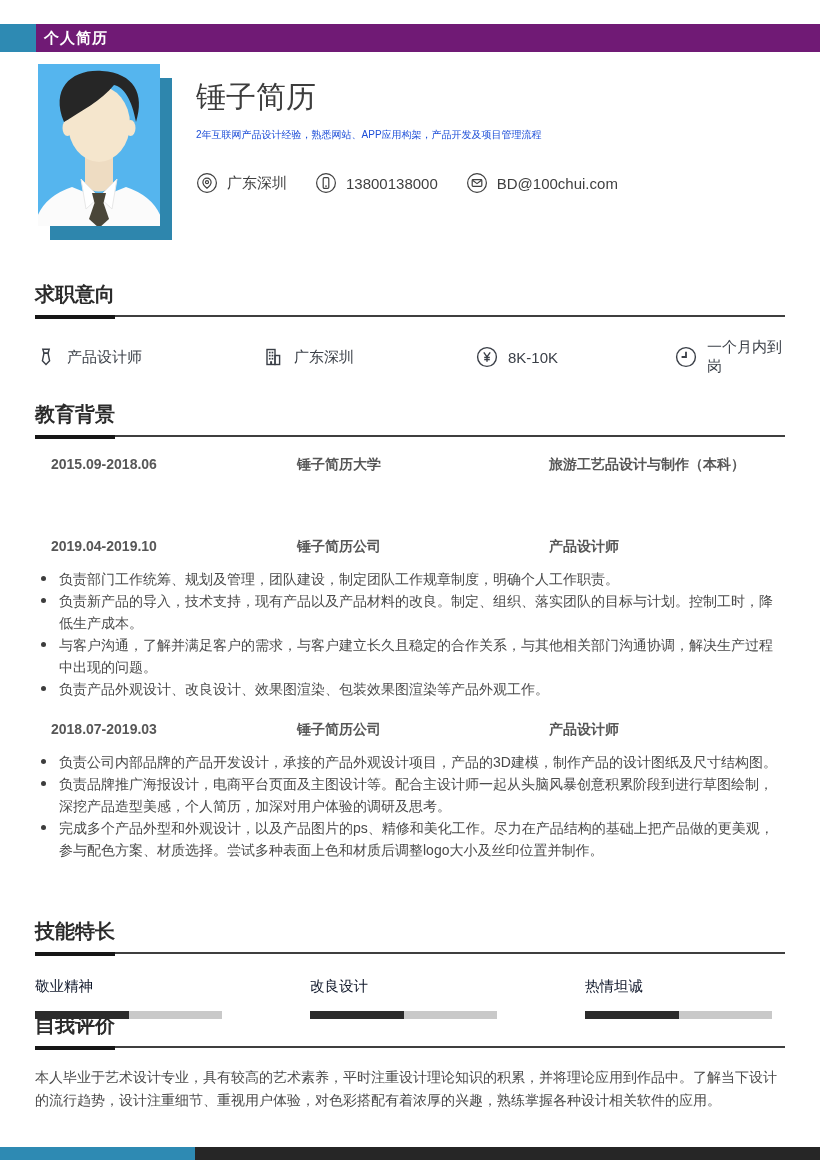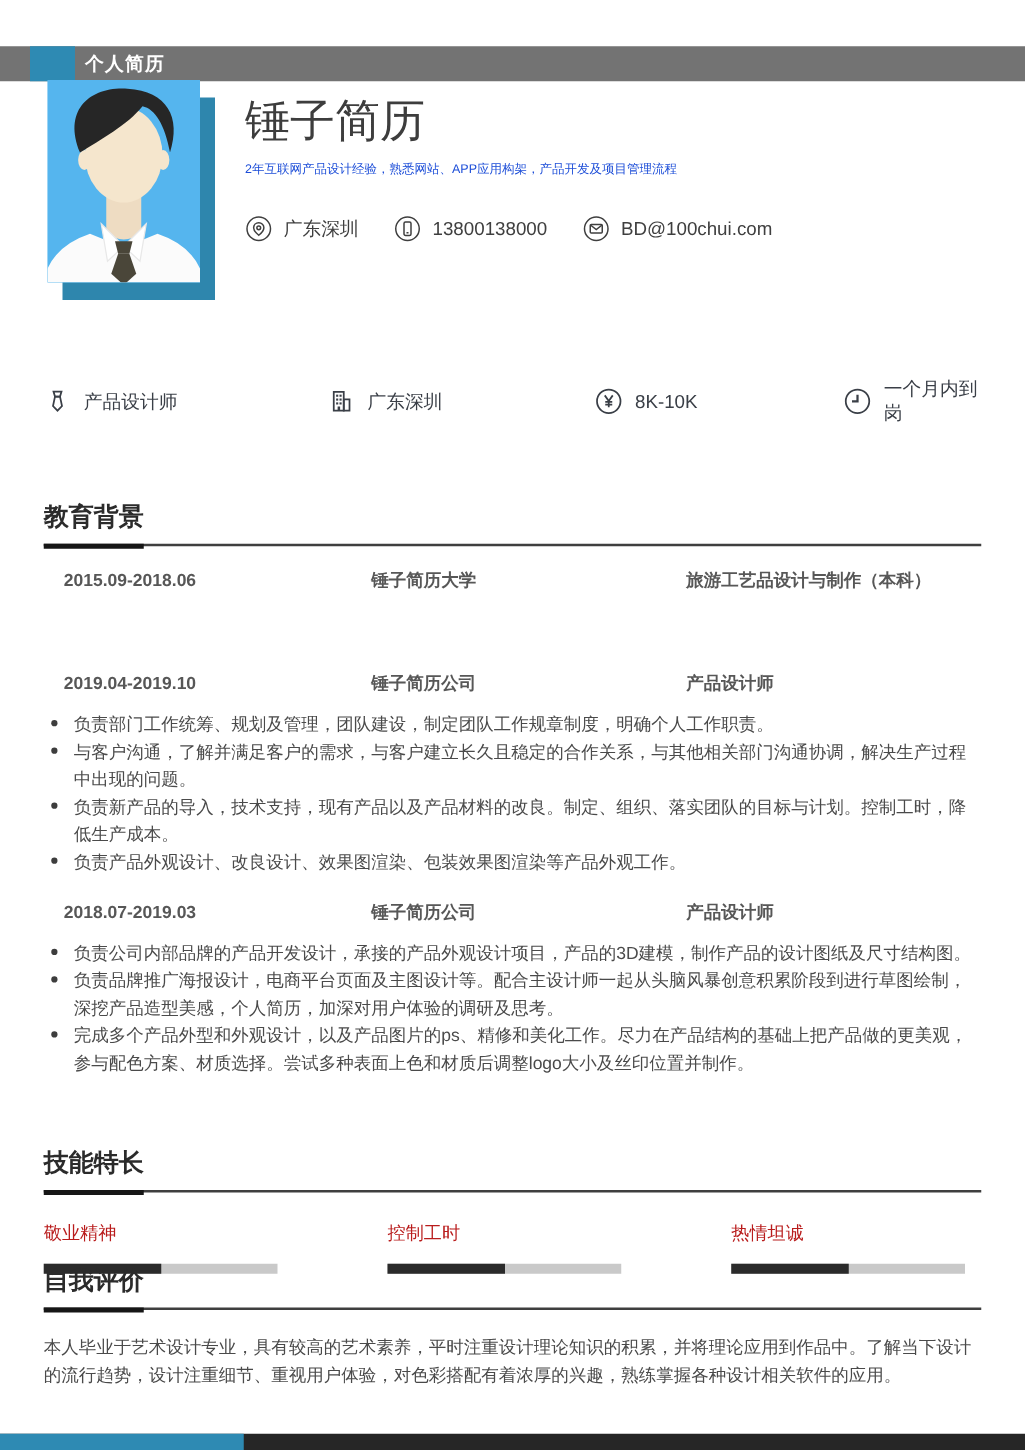--- a/index.html
+++ b/index.html
@@ -2,30 +2,30 @@
 <html><head>
 <meta charset="utf-8">
 <style>
   html,body{margin:0;padding:0;}
   body{
     width:820px;height:1160px;position:relative;background:#ffffff;
     font-family:"Liberation Sans","DejaVu Sans",sans-serif;
     color:#4a4a4a;overflow:hidden;
   }
   
-  .top-bar{position:absolute;top:37px;left:0;right:0;height:28px;background:#737373;display:flex;align-items:center;padding-left:24px;}
+  .top-bar{position:absolute;top:24px;left:0;right:0;height:28px;background:#701a75;display:flex;align-items:center;}
   .top-accent{width:36px;height:28px;background:#2e8ab3;flex:none;}
   .top-label{color:#ffffff;font-size:15px;font-weight:bold;margin-left:8px;letter-spacing:1px;}
   
   .header{position:absolute;top:64px;left:38px;display:flex;}
   .photo-wrap{position:relative;width:122px;height:162px;flex:none;}
   .photo-shadow{position:absolute;left:12px;top:14px;width:122px;height:162px;background:#2e86ad;}
   .photo{position:absolute;left:0;top:0;width:122px;height:162px;background:#55b5ee;z-index:1;overflow:hidden;}
   .header-text{margin-left:36px;padding-top:16px;}
-  .name{font-size:36px;font-weight:400;color:#3d3d3d;line-height:34px;}
+  .name{font-size:30px;font-weight:400;color:#3d3d3d;line-height:34px;}
   .summary{margin-top:14px;font-size:10px;color:#1d4ed8;}
   .contacts{margin-top:30px;display:flex;align-items:center;gap:28px;font-size:15px;color:#3f3f3f;}
   .contact{display:flex;align-items:center;gap:9px;}
   .cicon{display:inline-flex;width:22px;height:22px;}
   .cicon svg{stroke:#3f3f3f;fill:none;stroke-width:1.2;}
   
   .section{position:absolute;left:35px;width:750px;}
   .sec-head{border-bottom:2px solid #3f3f3f;padding-bottom:8px;}
   .sec-title{display:inline-block;position:relative;font-size:20px;font-weight:bold;color:#2b2b2b;line-height:26px;margin:0;}
   .sec-title::after{content:"";position:absolute;left:0;bottom:-12px;width:100%;height:4px;background:#161616;}
@@ -40,21 +40,21 @@
   .iicon{display:inline-flex;width:22px;height:22px;}
   .iicon svg{stroke:#3a3f47;fill:none;stroke-width:1.4;}
   
   .meta-row{margin-top:19px;display:grid;grid-template-columns:246px 252px 1fr;font-size:14px;font-weight:bold;color:#575757;margin-left:16px;}
   .bullets{margin:12px 0 0;padding:0;list-style:none;}
   .bullets li{position:relative;padding-left:24px;font-size:14px;line-height:22px;color:#4a4a4a;}
   .bullets li::before{content:"";position:absolute;left:6px;top:8px;width:5px;height:5px;border-radius:50%;background:#3d3d3d;}
   .job2{margin-top:21px;}
   
   .skills-row{margin-top:23px;display:grid;grid-template-columns:275px 275px 1fr;}
-  .skill-label{font-size:14.5px;color:#b91c1c;}
+  .skill-label{font-size:14.5px;color:#0f172a;}
   .skill-track{margin-top:15px;width:187px;height:8px;background:#c9c9c9;}
   .skill-fill{height:100%;background:#2b2b2b;}
   
   .self-text{margin-top:18px;font-size:14px;line-height:22.5px;color:#4a4a4a;}
   
   .bottom-bar{position:absolute;bottom:0;left:0;right:0;height:13px;background:#262626;display:flex;}
   .bottom-accent{width:195px;height:13px;background:#2e8ab3;flex:none;}
 </style>
 </head>
 <body>
@@ -115,20 +115,23 @@
               <path d="M6.6 8.2 L11 11.6 L15.4 8.2"></path>
             </svg>
         </span>
         <span>BD@100chui.com</span>
       </div>
     </div>
   </div>
 </div>
 
 <div class="section" id="sec-intent">
+  <div class="sec-head">
+    <h2 class="sec-title">求职意向</h2>
+  </div>
   <div class="intent-row">
     <div class="intent-item">
       <span class="iicon">
         <svg viewBox="0 0 22 22" width="22" height="22">
             <path d="M7.8 3.2 H14.2 L13 7.2 H9 Z"></path>
             <path d="M9 7.2 H13 L14.6 14.8 L11 18.5 L7.4 14.8 Z"></path>
           </svg>
       </span>
       <span>产品设计师</span>
     </div>
@@ -185,22 +188,22 @@
 <div class="section" id="sec-work">
 
   <div class="job">
     <div class="meta-row">
       <span>2019.04-2019.10</span>
       <span>锤子简历公司</span>
       <span>产品设计师</span>
     </div>
     <ul class="bullets">
       <li>负责部门工作统筹、规划及管理，团队建设，制定团队工作规章制度，明确个人工作职责。</li>
+      <li>负责新产品的导入，技术支持，现有产品以及产品材料的改良。制定、组织、落实团队的目标与计划。控制工时，降低生产成本。</li>
       <li>与客户沟通，了解并满足客户的需求，与客户建立长久且稳定的合作关系，与其他相关部门沟通协调，解决生产过程中出现的问题。</li>
-      <li>负责新产品的导入，技术支持，现有产品以及产品材料的改良。制定、组织、落实团队的目标与计划。控制工时，降低生产成本。</li>
       <li>负责产品外观设计、改良设计、效果图渲染、包装效果图渲染等产品外观工作。</li>
     </ul>
   </div>
 
   <div class="job job2">
     <div class="meta-row">
       <span>2018.07-2019.03</span>
       <span>锤子简历公司</span>
       <span>产品设计师</span>
     </div>
@@ -217,21 +220,21 @@
     <h2 class="sec-title">技能特长</h2>
   </div>
   <div class="skills-row">
     <div class="skill">
       <div class="skill-label">敬业精神</div>
       <div class="skill-track">
         <div class="skill-fill" style="width: 50%;"></div>
       </div>
     </div>
     <div class="skill">
-      <div class="skill-label">控制工时</div>
+      <div class="skill-label">改良设计</div>
       <div class="skill-track">
         <div class="skill-fill" style="width: 50%;"></div>
       </div>
     </div>
     <div class="skill">
       <div class="skill-label">热情坦诚</div>
       <div class="skill-track">
         <div class="skill-fill" style="width: 50%;"></div>
       </div>
     </div>

